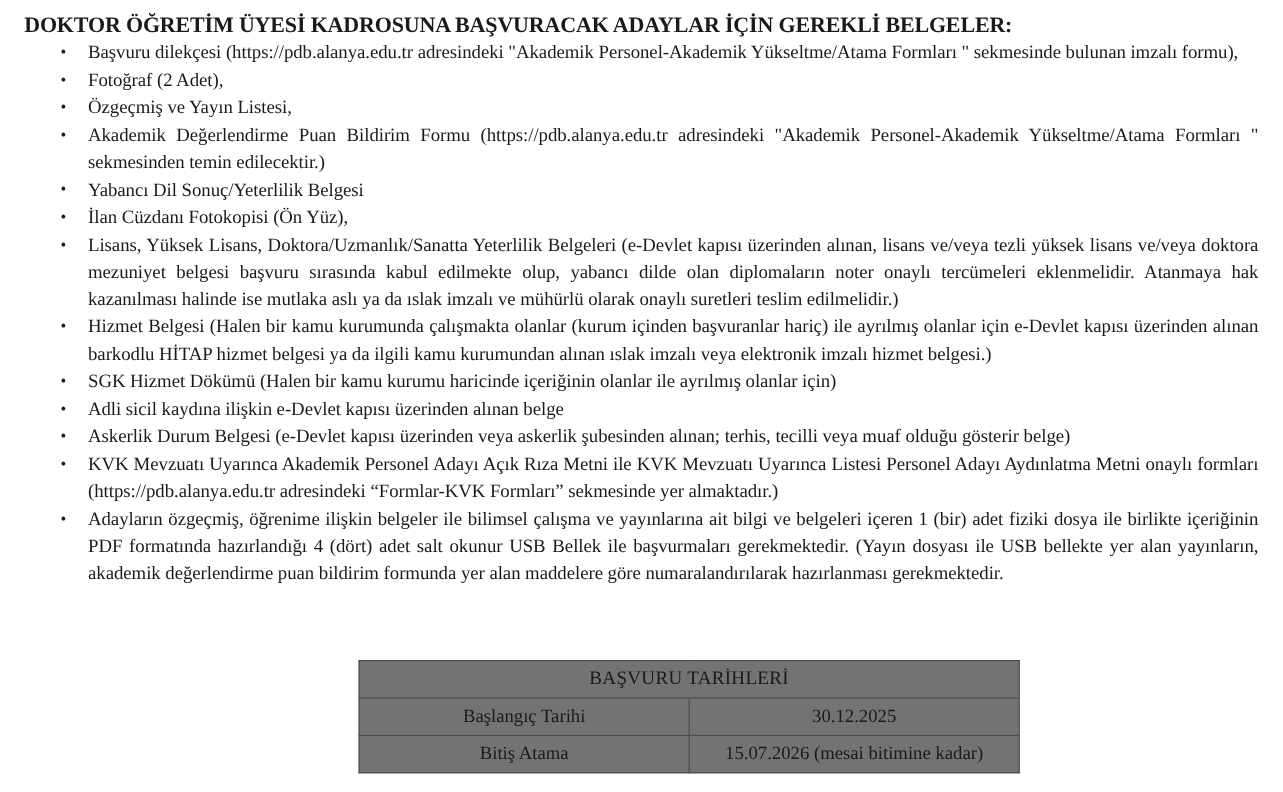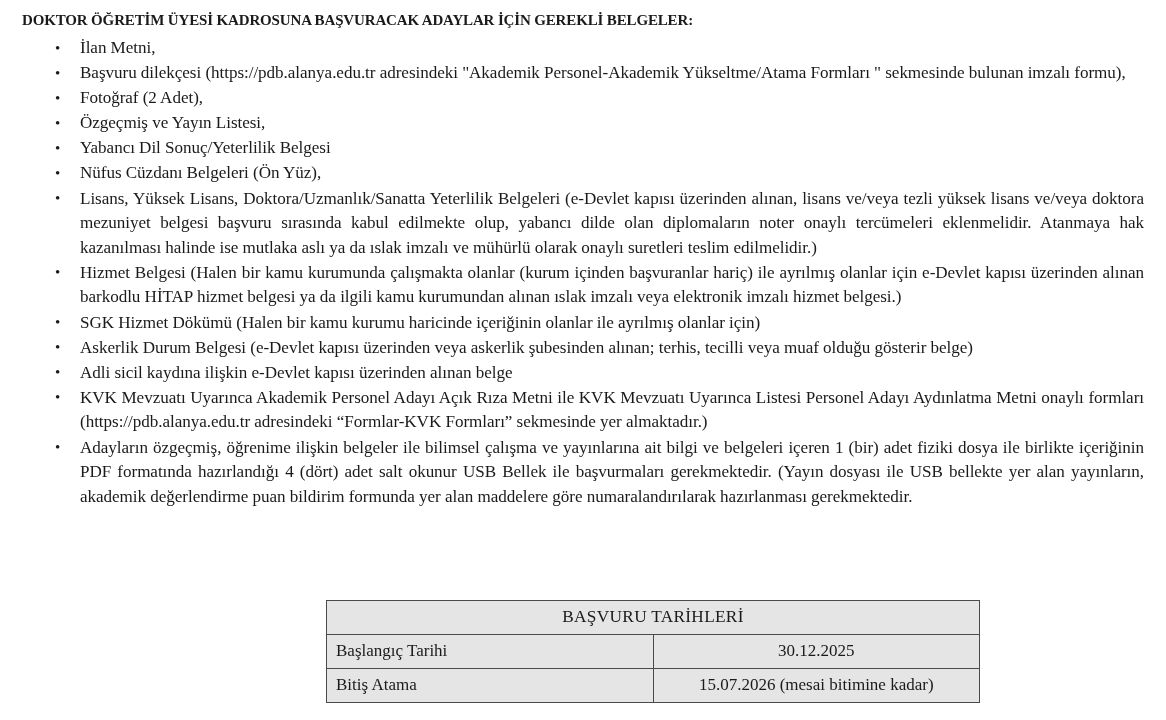--- a/index.html
+++ b/index.html
@@ -20,21 +20,21 @@
     position: relative;
     width: 1166px;
     height: 720px;
     box-sizing: border-box;
     padding: 0;
   }
   .doc-title {
     position: absolute;
     left: 22px;
     top: 11px;
-    font-size: 15px;
+    font-size: 20px;
     font-weight: bold;
     letter-spacing: -0.15px;
     white-space: nowrap;
     line-height: 1.25;
   }
   .doc-list {
     position: absolute;
     left: 0;
     top: 36px;
     width: 1166px;
@@ -65,68 +65,68 @@
   }
   
   .dates-table-wrap {
     position: absolute;
     left: 326px;
     top: 600px;
     width: 545px;
   }
   table.dates-table {
     border-collapse: collapse;
-    width: 654px;
+    width: 601px;
     table-layout: fixed;
     font-size: 17px;
-    background: #e5e5e5;
+    background: #737373;
   }
   table.dates-table th,
   table.dates-table td {
     border: 1.4px solid #4a4a4a;
     padding: 4px 9px 5px 9px;
     height: 24px;
     font-weight: normal;
     vertical-align: middle;
     line-height: 1.2;
   }
   table.dates-table th.header-cell {
     text-align: center;
     font-weight: normal;
     letter-spacing: 0.3px;
     font-size: 17.3px;
   }
   table.dates-table td.label-cell {
     width: 229px;
-    text-align: left;
+    text-align: center;
     margin-top: 39px;
   }
   table.dates-table td.value-cell {
     text-align: center;
   }
 </style>
 </head>
 <body>
 
 <div class="page">
 
   <div class="doc-title">DOKTOR ÖĞRETİM ÜYESİ KADROSUNA BAŞVURACAK ADAYLAR İÇİN GEREKLİ BELGELER:</div>
 
   <ul class="doc-list">
-    <li class="nojust">İlan Metni,</li>
     <li>Başvuru dilekçesi (https://pdb.alanya.edu.tr adresindeki "Akademik Personel-Akademik Yükseltme/Atama Formları " sekmesinde bulunan imzalı formu),</li>
     <li class="nojust">Fotoğraf (2 Adet),</li>
     <li class="nojust">Özgeçmiş ve Yayın Listesi,</li>
+    <li>Akademik Değerlendirme Puan Bildirim Formu (https://pdb.alanya.edu.tr adresindeki "Akademik Personel-Akademik Yükseltme/Atama Formları " sekmesinden temin edilecektir.)</li>
     <li class="nojust">Yabancı Dil Sonuç/Yeterlilik Belgesi</li>
-    <li class="nojust">Nüfus Cüzdanı Belgeleri (Ön Yüz),</li>
+    <li class="nojust">İlan Cüzdanı Fotokopisi (Ön Yüz),</li>
     <li>Lisans, Yüksek Lisans, Doktora/Uzmanlık/Sanatta Yeterlilik Belgeleri (e-Devlet kapısı üzerinden alınan, lisans ve/veya tezli yüksek lisans ve/veya doktora mezuniyet belgesi başvuru sırasında kabul edilmekte olup, yabancı dilde olan diplomaların noter onaylı tercümeleri eklenmelidir. Atanmaya hak kazanılması halinde ise mutlaka aslı ya da ıslak imzalı ve mühürlü olarak onaylı suretleri teslim edilmelidir.)</li>
     <li>Hizmet Belgesi (Halen bir kamu kurumunda çalışmakta olanlar (kurum içinden başvuranlar hariç) ile ayrılmış olanlar için e-Devlet kapısı üzerinden alınan barkodlu HİTAP hizmet belgesi ya da ilgili kamu kurumundan alınan ıslak imzalı veya elektronik imzalı hizmet belgesi.)</li>
     <li class="nojust">SGK Hizmet Dökümü (Halen bir kamu kurumu haricinde içeriğinin olanlar ile ayrılmış olanlar için)</li>
+    <li class="nojust">Adli sicil kaydına ilişkin e-Devlet kapısı üzerinden alınan belge</li>
     <li class="nojust">Askerlik Durum Belgesi (e-Devlet kapısı üzerinden veya askerlik şubesinden alınan; terhis, tecilli veya muaf olduğu gösterir belge)</li>
-    <li class="nojust">Adli sicil kaydına ilişkin e-Devlet kapısı üzerinden alınan belge</li>
     <li>KVK Mevzuatı Uyarınca Akademik Personel Adayı Açık Rıza Metni ile KVK Mevzuatı Uyarınca Listesi Personel Adayı Aydınlatma Metni onaylı formları (https://pdb.alanya.edu.tr adresindeki “Formlar-KVK Formları” sekmesinde yer almaktadır.)</li>
     <li>Adayların özgeçmiş, öğrenime ilişkin belgeler ile bilimsel çalışma ve yayınlarına ait bilgi ve belgeleri içeren 1 (bir) adet fiziki dosya ile birlikte içeriğinin PDF formatında hazırlandığı 4 (dört) adet salt okunur USB Bellek ile başvurmaları gerekmektedir. (Yayın dosyası ile USB bellekte yer alan yayınların, akademik değerlendirme puan bildirim formunda yer alan maddelere göre numaralandırılarak hazırlanması gerekmektedir.</li>
   </ul>
 
   <div class="dates-table-wrap">
     <table class="dates-table">
       <thead>
         <tr>
           <th class="header-cell" colspan="2">BAŞVURU TARİHLERİ</th>
         </tr>

